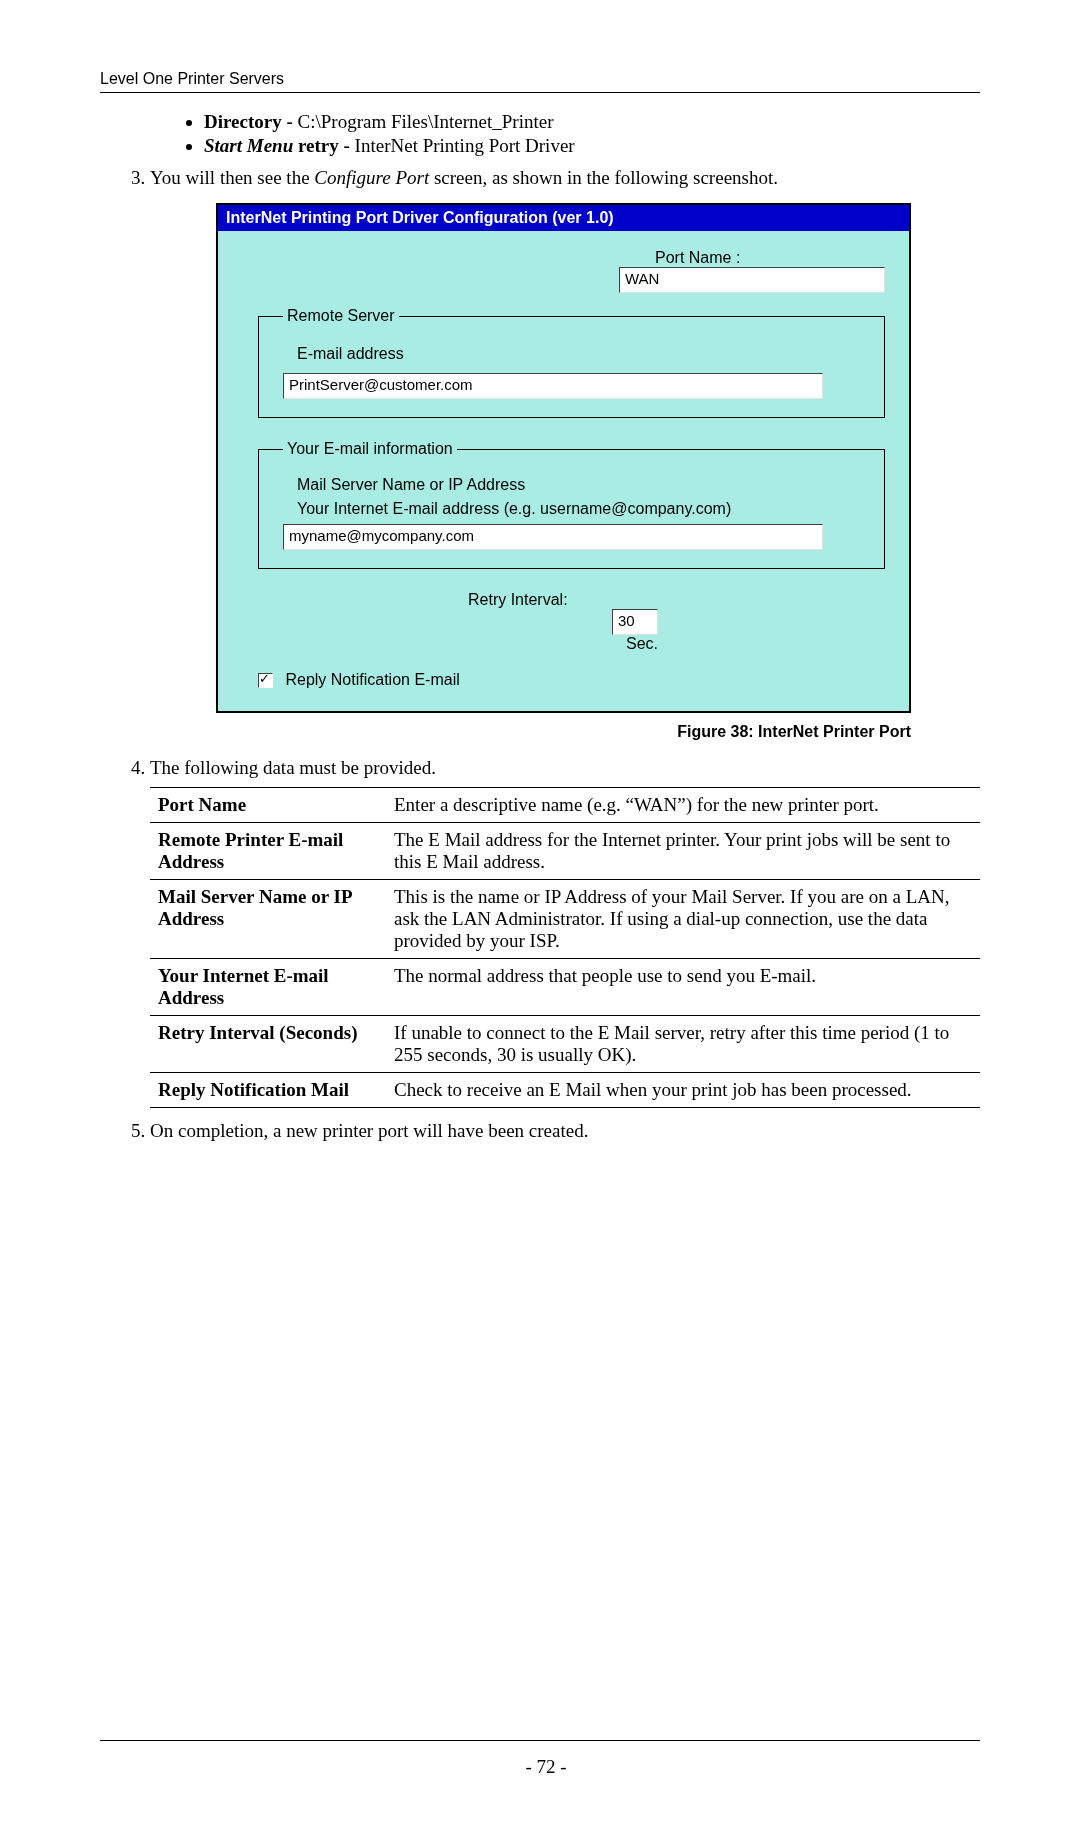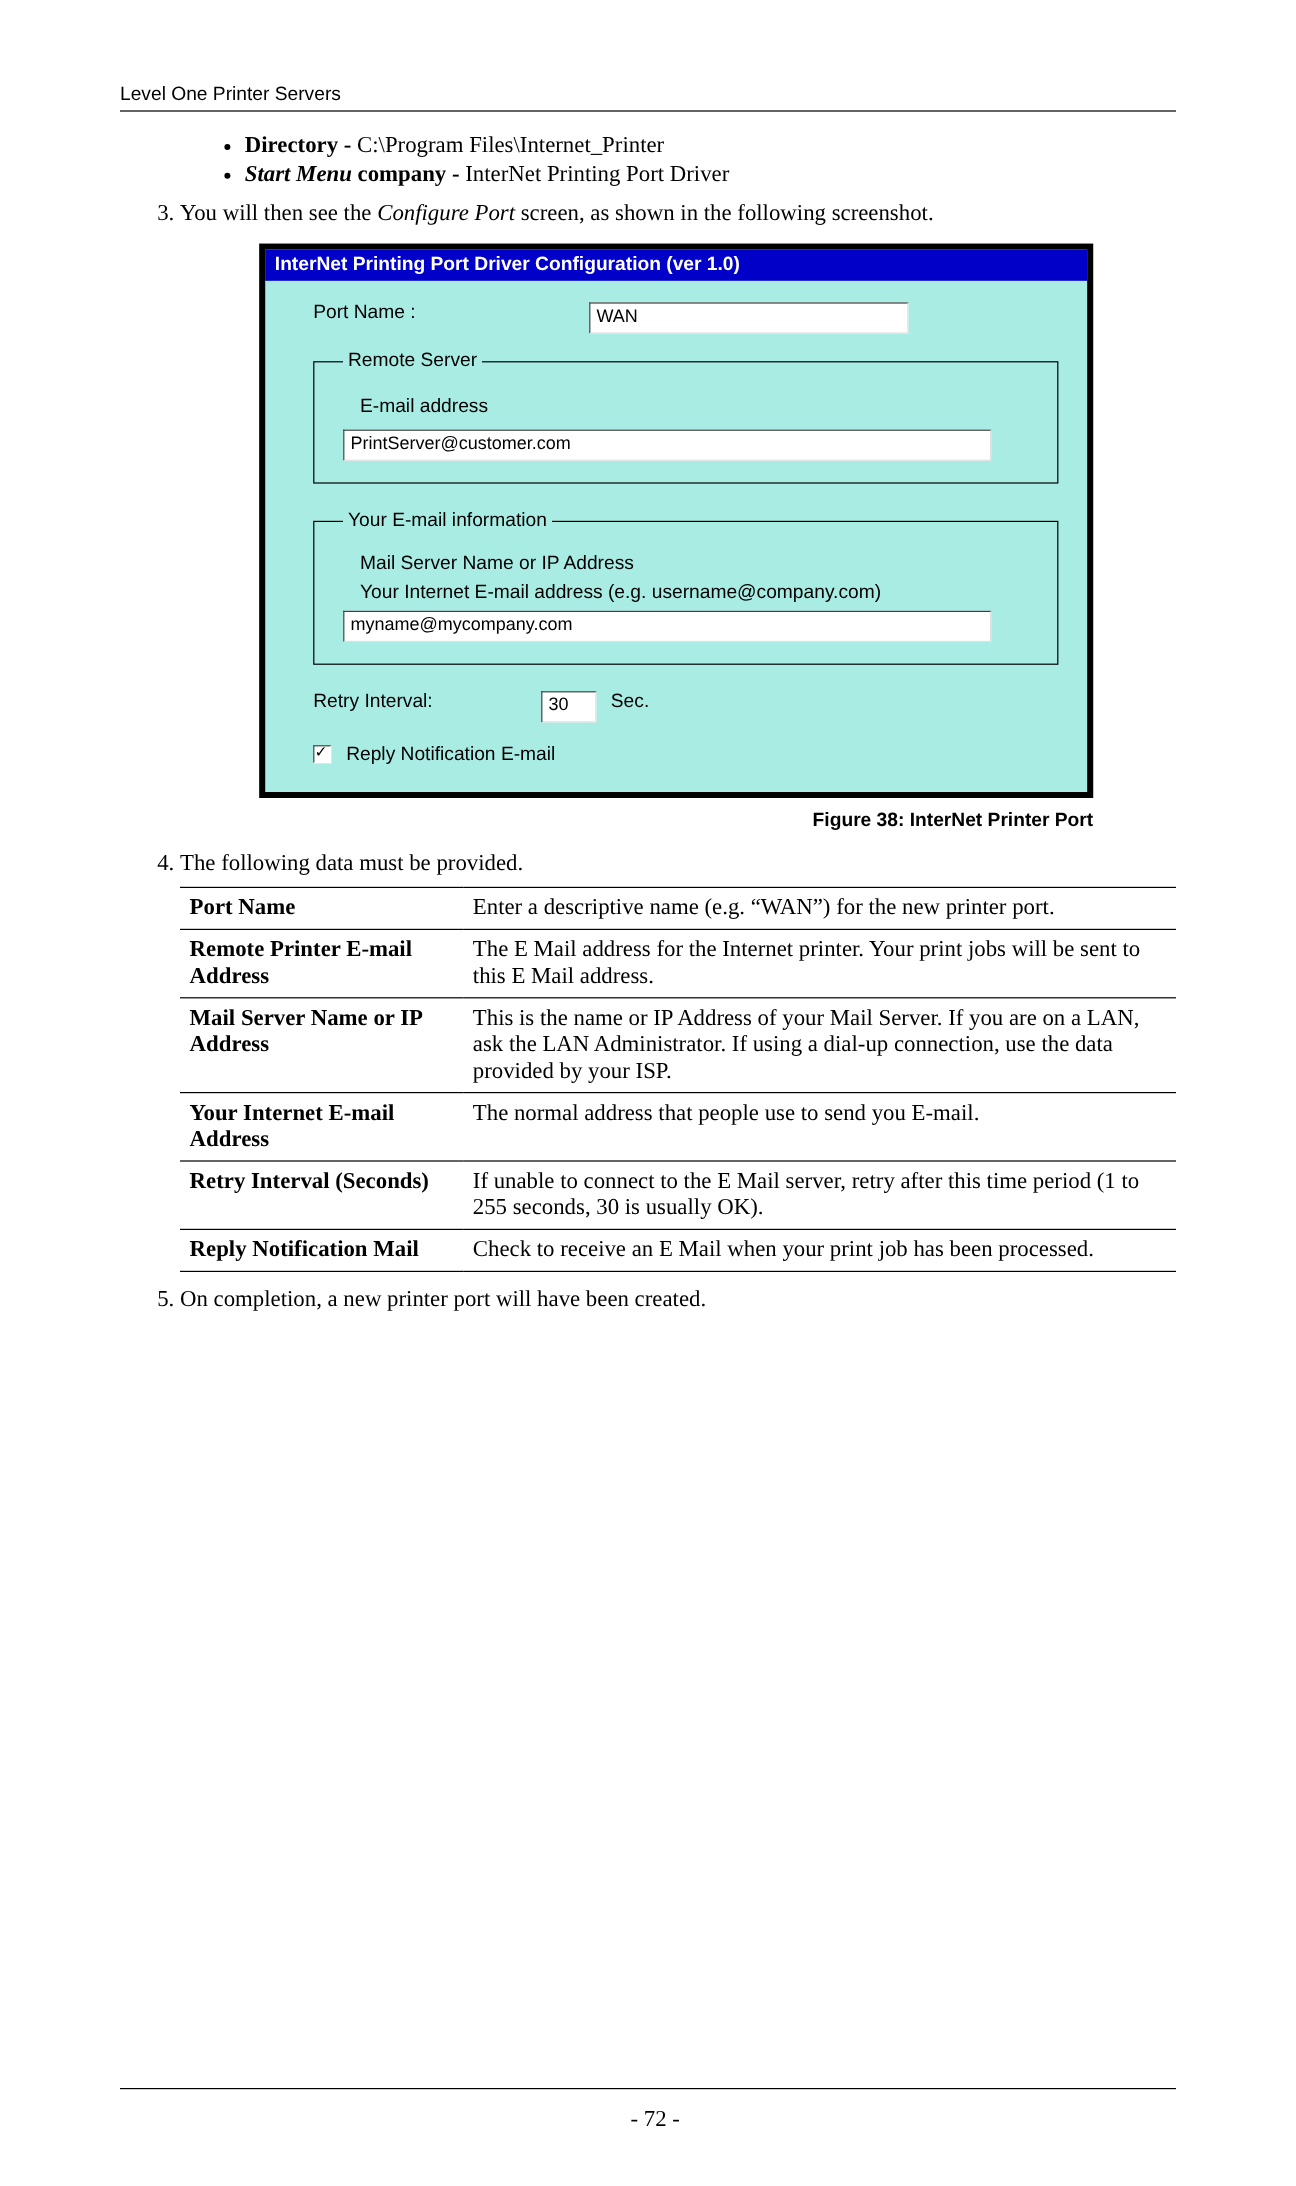--- a/index.html
+++ b/index.html
@@ -61,38 +61,39 @@
   .bold { font-weight: bold; }
   .ital { font-style: italic; }
 
   
   .shot-wrap {
     margin: 14px 0 8px 66px;
     width: 695px;
   }
   .win {
     background: #a8ece4;
-    border: 5px solid #000000;
+    border: 2px solid #000000;
     font-family: Arial, Helvetica, sans-serif;
     font-size: 16px;
   }
   .title-bar {
     background: #0000c8;
     color: #fff;
     font-weight: bold;
     padding: 4px 8px;
     font-size: 16px;
   }
   .win-body {
     padding: 18px 24px 22px 40px;
   }
   .row {
     display: flex;
-    align-items: flex-start;
+    align-items: flex-end;
     margin-bottom: 14px;
+    flex-direction: column;
   }
   .label {
     width: 230px;
   }
   .input {
     background: #fff;
     border-top: 1px solid #404040;
     border-left: 1px solid #404040;
     border-right: 1px solid #e0e0e0;
     border-bottom: 1px solid #e0e0e0;
@@ -188,21 +189,21 @@
 <div class="page">
 
   <div class="running-head">Level One Printer Servers</div>
   <hr class="head-rule">
 
   <ul class="sub" style="margin-left:60px;">
     <li>
       <span class="bold">Directory - </span><span>C:\Program Files\Internet_Printer</span>
     </li>
     <li>
-      <span class="bold ital">Start Menu</span><span class="bold"> company - </span><span>InterNet Printing Port Driver</span>
+      <span class="bold ital">Start Menu</span><span class="bold"> retry - </span><span>InterNet Printing Port Driver</span>
     </li>
   </ul>
 
   <ol class="steps" start="3">
     <li>
       <span>You will then see the </span><span class="ital">Configure Port</span><span> screen, as shown in the following screenshot.</span>
 
       
       <div class="shot-wrap">
         <div class="win">

